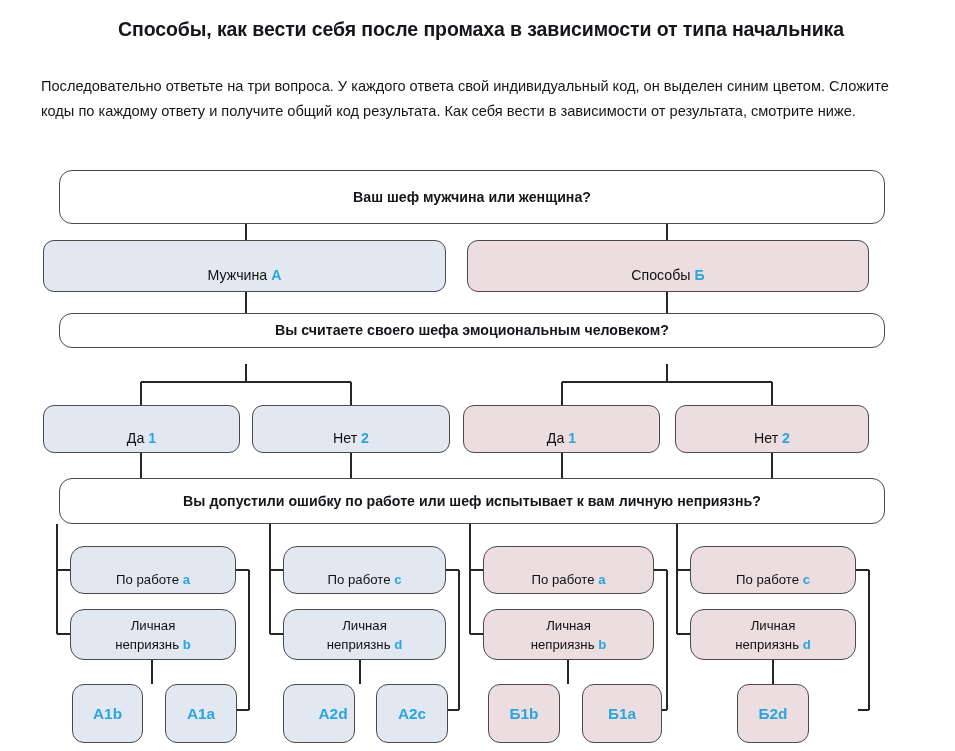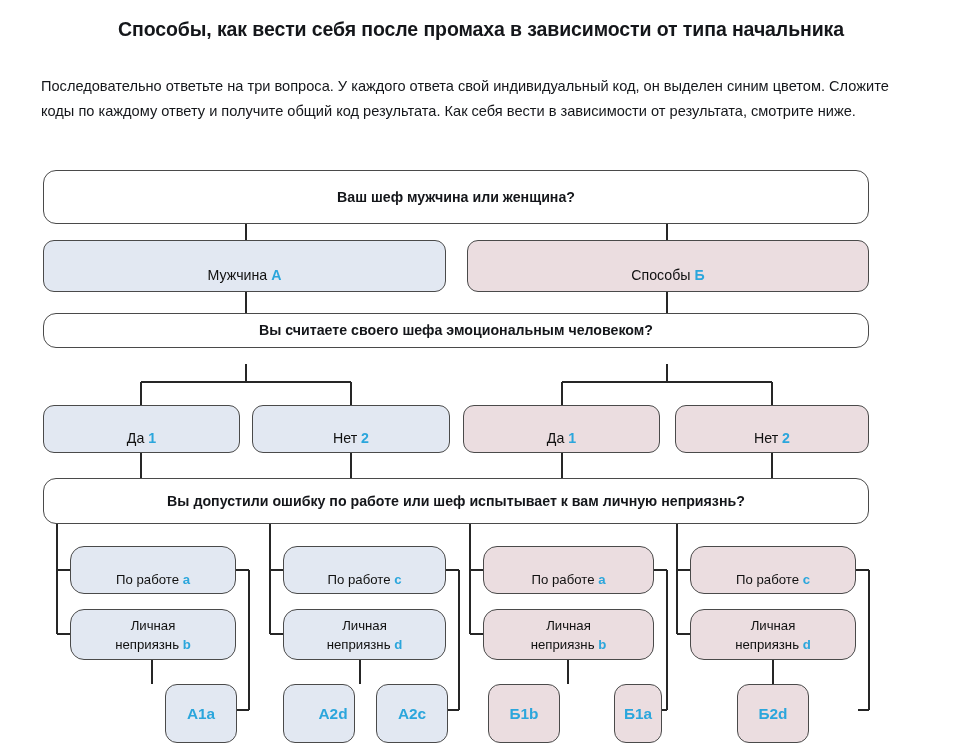--- a/index.html
+++ b/index.html
@@ -73,20 +73,21 @@
     line-height: 19px;
     white-space: pre-line;
   }
 
   .node.question {
     background: #ffffff;
     font-weight: bold;
     font-size: 14.2px;
     color: #14161a;
     border-radius: 13px;
+    margin-left: 16px;
   }
   .node.opt {
     font-size: 14.2px;
     font-weight: normal;
     border-radius: 11px;
   }
   .node.small {
     font-size: 13.2px;
     border-radius: 14px;
   }
@@ -245,32 +246,35 @@
   </div>
   <div class="node small pink" style="left:483px; top:609px; width:171px; height:51px;">
     <span class="lbl"><span>Личная
 неприязнь</span> <span class="code">b</span></span>
   </div>
   <div class="node small pink" style="left:690px; top:609px; width:166px; height:51px;">
     <span class="lbl"><span>Личная
 неприязнь</span> <span class="code">d</span></span>
   </div>
 
+  <div class="node result blue" style="left:72px; top:684px; width:71px; height:59px;">
+    <span class="lbl">А1b</span>
+  </div>
   <div class="node result blue" style="left:165px; top:684px; width:72px; height:59px;">
     <span class="lbl">А1a</span>
   </div>
   <div class="node result blue" style="left:283px; top:684px; width:72px; height:59px;padding-left:28px;">
     <span class="lbl">А2d</span>
   </div>
   <div class="node result blue" style="left:376px; top:684px; width:72px; height:59px;">
     <span class="lbl">А2c</span>
   </div>
   <div class="node result pink" style="left:488px; top:684px; width:72px; height:59px;">
     <span class="lbl">Б1b</span>
   </div>
-  <div class="node result pink" style="left:614px; top:684px; width:48px; height:59px;">
+  <div class="node result pink" style="left:582px; top:684px; width:80px; height:59px;">
     <span class="lbl">Б1a</span>
   </div>
   <div class="node result pink" style="left:693px; top:684px; width:72px; height:59px;margin-left:44px;">
     <span class="lbl">Б2d</span>
   </div>
 
 </div>
 
 </body></html>

